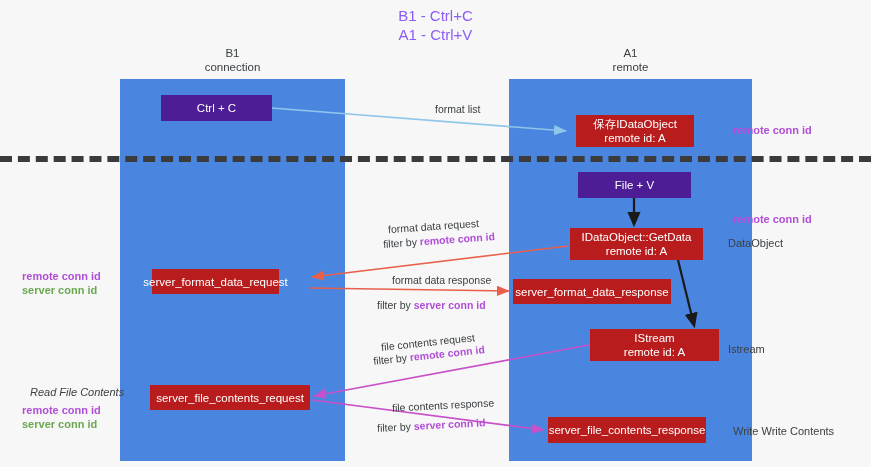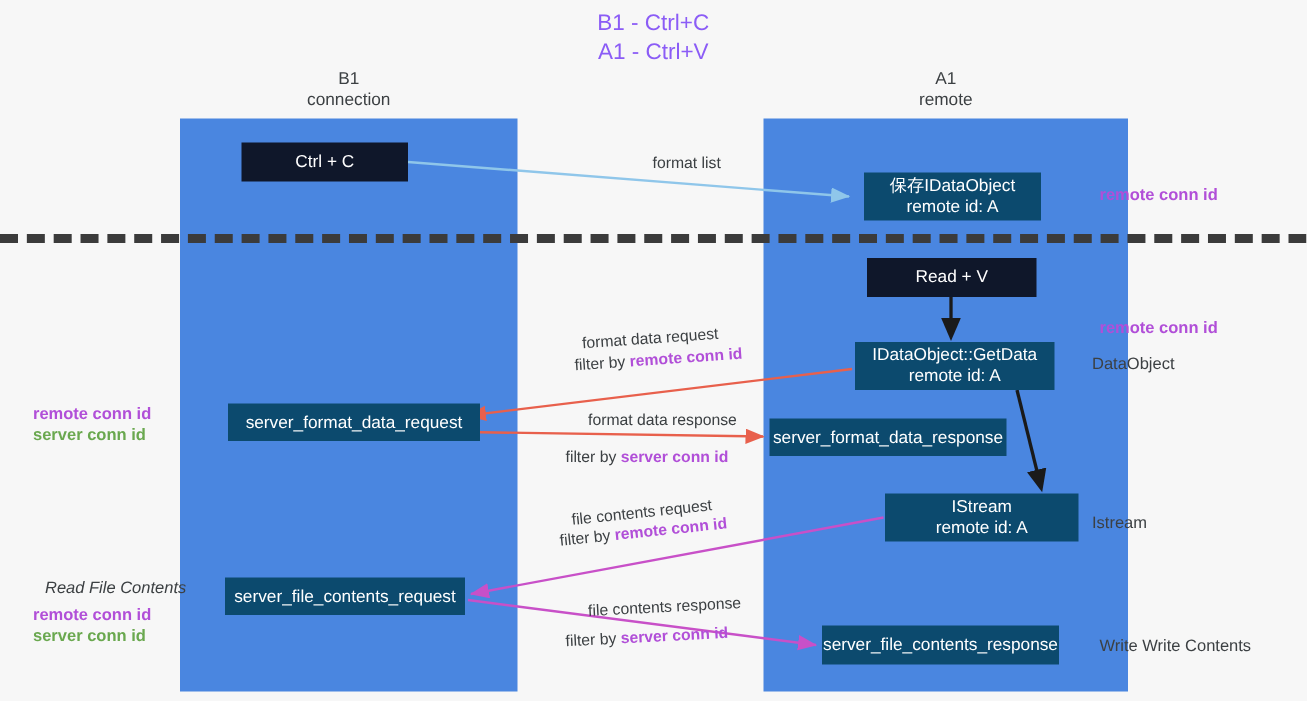--- a/index.html
+++ b/index.html
@@ -40,29 +40,29 @@
 
   
   .node{
     position:absolute;
     box-sizing:border-box;
     display:flex;flex-direction:column;
     align-items:center;justify-content:center;
     color:#ffffff;font-size:11.5px;line-height:14px;
     text-align:center;
   }
-  .node.green{background:#0f172a;}
-  .node.orange{background:#0c4a6e;}
+  .node.green{background:#4c1d95;}
+  .node.orange{background:#b91c1c;}
   .node .l2{font-size:11.5px;line-height:14px;}
 
   #n-ctrlc{left:161px;top:95px;width:111px;height:26px;}
   #n-save{left:576px;top:115px;width:118px;height:32px;}
   #n-ctrlv{left:578px;top:172px;width:113px;height:26px;}
   #n-getdata{left:570px;top:228px;width:133px;height:32px;text-align:center;}
-  #n-fmtreq{left:152px;top:269px;width:168px;height:25px;}
+  #n-fmtreq{left:152px;top:269px;width:127px;height:25px;}
   #n-fmtres{left:513px;top:279px;width:158px;height:25px;}
   #n-istream{left:590px;top:329px;width:129px;height:32px;}
   #n-filereq{left:150px;top:385px;width:160px;height:25px;}
   #n-fileres{left:548px;top:417px;width:158px;height:26px;}
 
   
   .side{font-size:11px;line-height:14px;}
   .purple{color:#b14fd8;font-weight:bold;}
   .green-t{color:#6aa84f;font-weight:bold;}
   .plain{color:#3c4043;}
@@ -158,21 +158,21 @@
   <div class="node green" id="n-ctrlc">
     <span>Ctrl + C</span>
   </div>
 
   <div class="node orange" id="n-save">
     <span>保存IDataObject</span>
     <span class="l2">remote id: A</span>
   </div>
 
   <div class="node green" id="n-ctrlv">
-    <span>Read + V</span>
+    <span>File + V</span>
   </div>
 
   <div class="node orange" id="n-getdata">
     <span>IDataObject::GetData</span>
     <span class="l2">remote id: A</span>
   </div>
 
   <div class="node orange" id="n-fmtreq">
     <span>server_format_data_request</span>
   </div>

